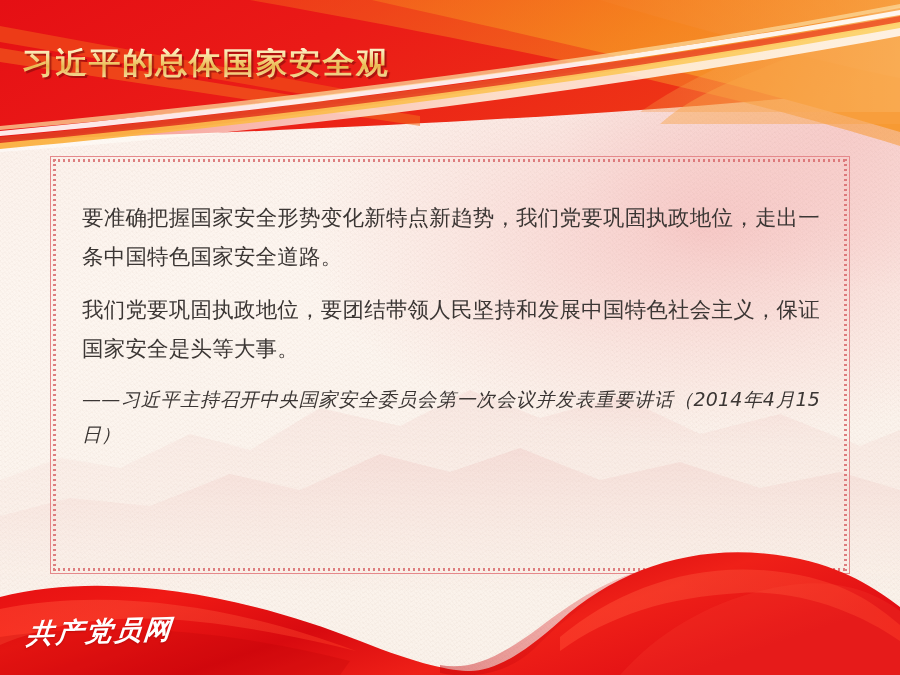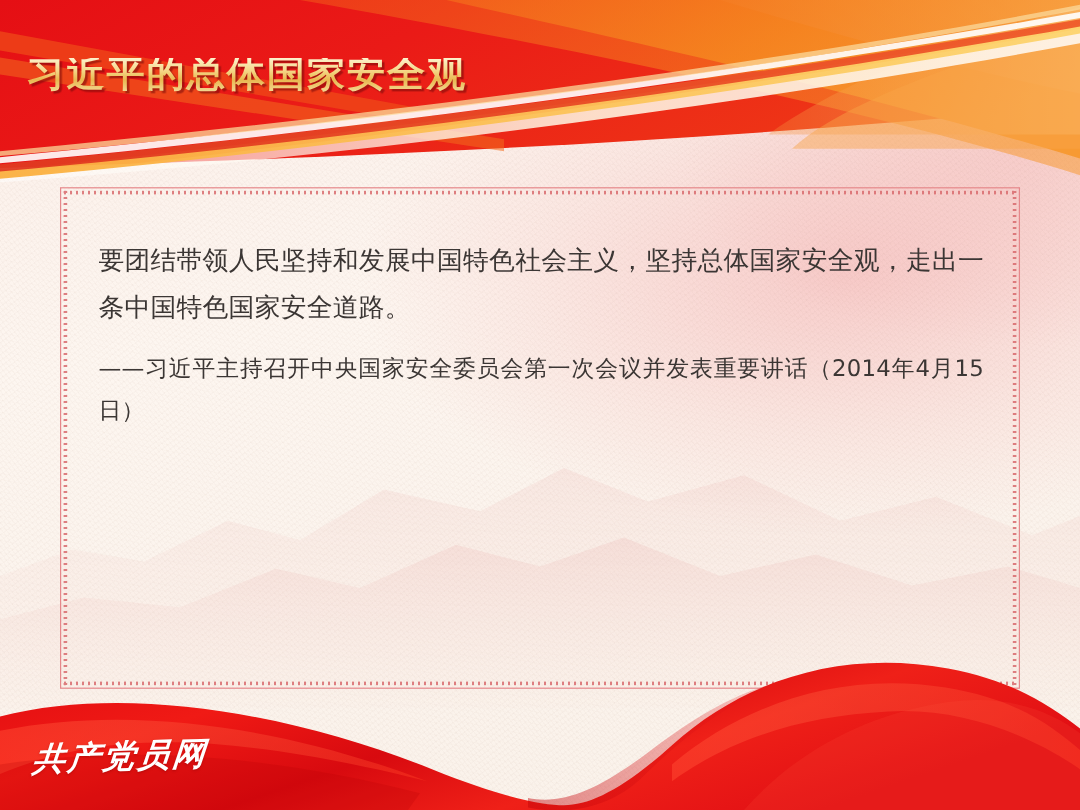--- a/index.html
+++ b/index.html
@@ -81,20 +81,21 @@
     font-size:21.5px;
     line-height:39px;
     letter-spacing:.2px;
     font-family:"DejaVu Sans","Liberation Sans",sans-serif;
   }
   .para { margin-bottom:14px; text-align:justify; }
   #attribution {
     font-size:19px; line-height:35px; color:#3b3634;
     text-align:justify;
     font-family:"DejaVu Sans","Liberation Sans",sans-serif;
+    font-style:italic;
   }
 
   
   #ribbon { position:absolute; left:0; bottom:0; width:900px; height:130px; }
 
   #logo {
     position:absolute; left:26px; bottom:28px;
     width:220px;
   }
   #logo-mark {
@@ -195,21 +196,22 @@
       <path fill="#fbeee8" d="M0,152 C300,128 640,80 900,28 L900,152 Z" opacity=".0"></path>
     </svg>
     <div id="title">习近平的总体国家安全观</div>
   </div>
 
   <div id="frame">
     <div class="frame-line"></div>
     <div class="frame-ticks"></div>
 
     <div id="quote-body">
-      <div class="para">要团结带领人民坚持和发展中国特色社会主义，坚持总体国家安全观，走出一条中国特色国家安全道路。</div>
+      <div class="para">要准确把握国家安全形势变化新特点新趋势，我们党要巩固执政地位，走出一条中国特色国家安全道路。</div>
+      <div class="para">我们党要巩固执政地位，要团结带领人民坚持和发展中国特色社会主义，保证国家安全是头等大事。</div>
       <div id="attribution">——习近平主持召开中央国家安全委员会第一次会议并发表重要讲话（2014年4月15日）</div>
     </div>
   </div>
 
   <svg id="ribbon" viewBox="0 0 900 130" preserveAspectRatio="none">
     <defs>
       <linearGradient id="silk1" x1="0" y1="0" x2="1" y2="0.4">
         <stop offset="0%" stop-color="#e10c11"></stop>
         <stop offset="28%" stop-color="#f01a15"></stop>
         <stop offset="52%" stop-color="#d80a0f"></stop>

